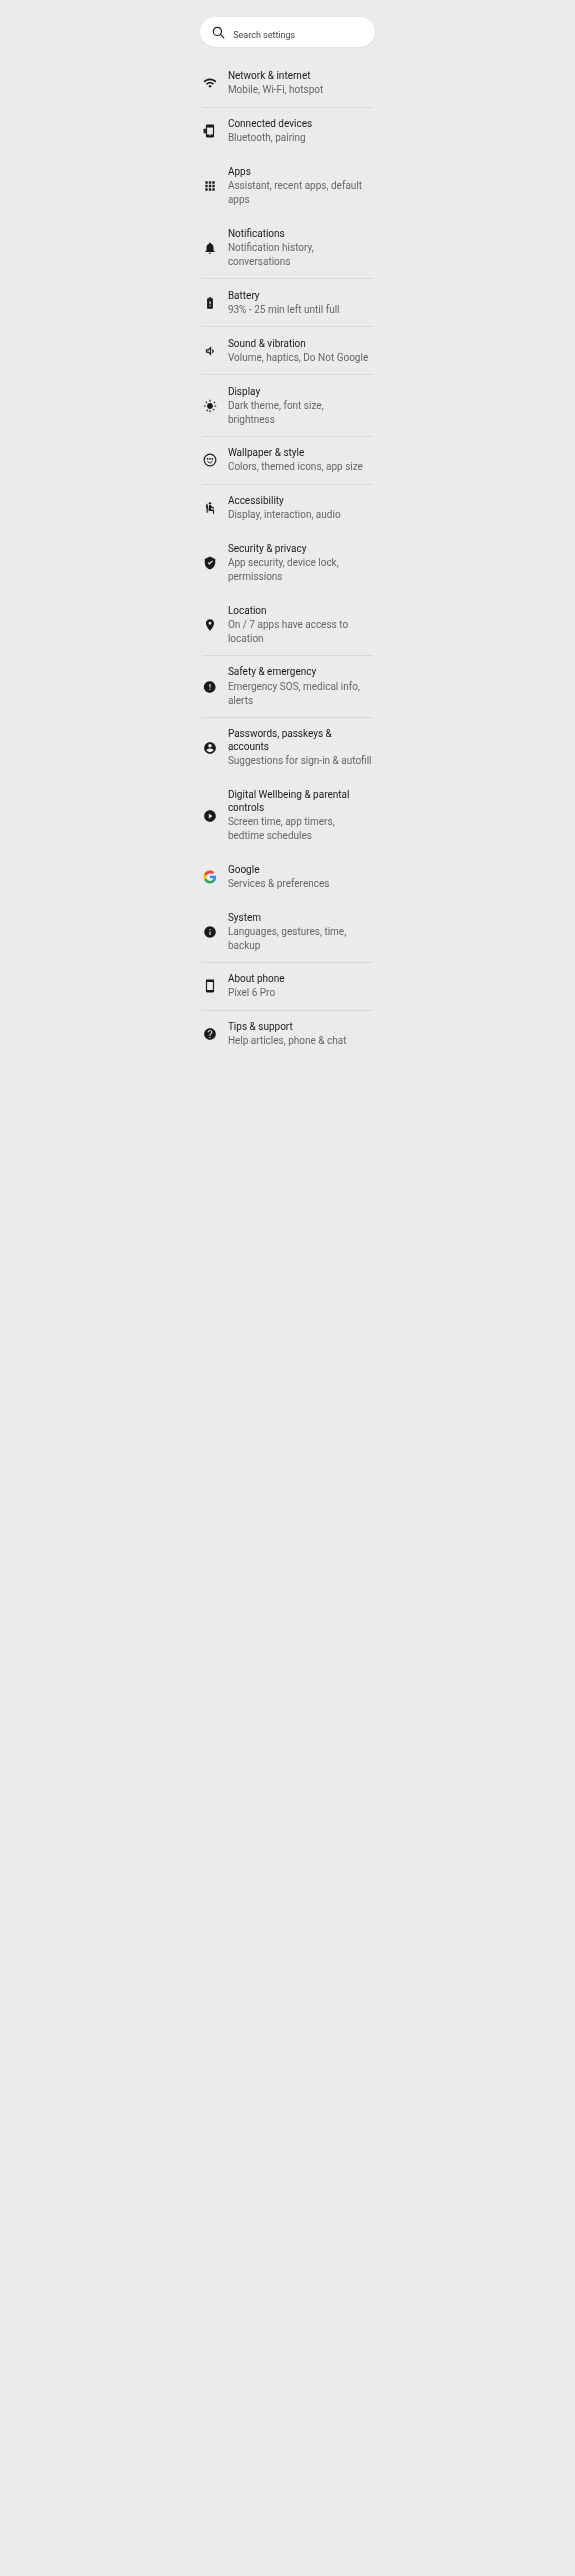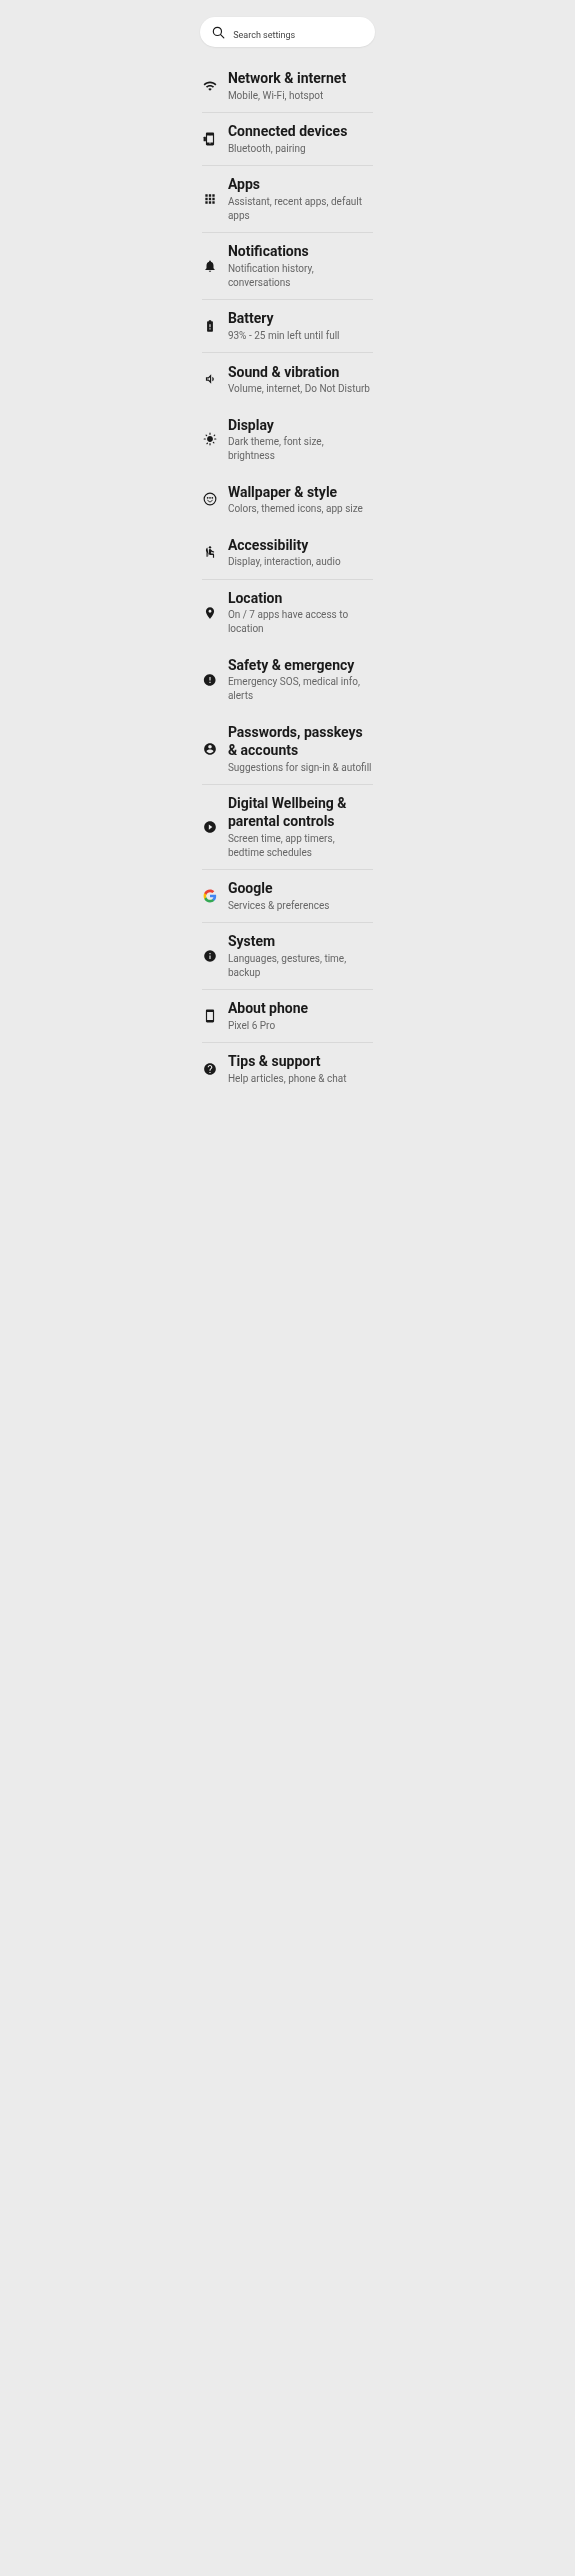--- a/index.html
+++ b/index.html
@@ -72,22 +72,22 @@
     }
 
     .item-text {
       display: flex;
       flex-direction: column;
       gap: 1.1px;
       flex: 1;
     }
 
     .item-title {
-      font-size: 14px;
-      font-weight: 700;
+      font-size: 10px;
+      font-weight: 400;
       color: #1a1a1a;
       line-height: 1.3;
     }
 
     .item-subtitle {
       font-size: 10px;
       color: #666;
       line-height: 1.4;
     }
 
@@ -191,21 +191,21 @@
     <div class="divider"></div>
 
     <div class="settings-item">
       <span class="item-icon">
         <svg viewBox="0 0 24 24" fill="currentColor">
           <path d="M18.5 12c0-1.77-1.02-3.29-2.5-4.03v8.05c1.48-.73 2.5-2.25 2.5-4.02zM5 9v6h4l5 5V4L9 9H5zm7-.17v6.34L9.83 13H7v-2h2.83L12 8.83z"></path>
         </svg>
       </span>
       <div class="item-text">
         <span class="item-title">Sound &amp; vibration</span>
-        <span class="item-subtitle">Volume, internet, Do Not Disturb</span>
+        <span class="item-subtitle">Volume, haptics, Do Not Google</span>
       </div>
     </div>
 
     <div class="divider"></div>
 
     <div class="settings-item">
       <span class="item-icon">
         <svg viewBox="0 0 24 24" fill="currentColor">
           <path d="M12 7c-2.76 0-5 2.24-5 5s2.24 5 5 5 5-2.24 5-5-2.24-5-5-5zM2 13h2c.55 0 1-.45 1-1s-.45-1-1-1H2c-.55 0-1 .45-1 1s.45 1 1 1zm18 0h2c.55 0 1-.45 1-1s-.45-1-1-1h-2c-.55 0-1 .45-1 1s.45 1 1 1zM11 2v2c0 .55.45 1 1 1s1-.45 1-1V2c0-.55-.45-1-1-1s-1 .45-1 1zm0 18v2c0 .55.45 1 1 1s1-.45 1-1v-2c0-.55-.45-1-1-1s-1 .45-1 1zM5.99 4.58c-.39-.39-1.03-.39-1.41 0-.39.39-.39 1.03 0 1.41l1.06 1.06c.39.39 1.03.39 1.41 0s.39-1.03 0-1.41L5.99 4.58zm12.37 12.37c-.39-.39-1.03-.39-1.41 0-.39.39-.39 1.03 0 1.41l1.06 1.06c.39.39 1.03.39 1.41 0 .39-.39.39-1.03 0-1.41l-1.06-1.06zm1.06-12.37l-1.06 1.06c-.39.39-.39 1.03 0 1.41s1.03.39 1.41 0l1.06-1.06c.39-.39.39-1.03 0-1.41s-1.03-.39-1.41 0zM7.05 18.36l-1.06 1.06c-.39.39-.39 1.03 0 1.41s1.03.39 1.41 0l1.06-1.06c.39-.39.39-1.03 0-1.41s-1.03-.39-1.41 0z"></path>
         </svg>
@@ -244,20 +244,31 @@
         </svg>
       </span>
       <div class="item-text">
         <span class="item-title">Accessibility</span>
         <span class="item-subtitle">Display, interaction, audio</span>
       </div>
     </div>
 
     <div class="divider"></div>
 
+    <div class="settings-item">
+      <span class="item-icon">
+        <svg viewBox="0 0 24 24" fill="currentColor">
+          <path d="M12 1L3 5v6c0 5.55 3.84 10.74 9 12 5.16-1.26 9-6.45 9-12V5l-9-4zm-1 14l-3-3 1.41-1.41L11 12.17l4.59-4.58L17 9l-6 6z"></path>
+        </svg>
+      </span>
+      <div class="item-text">
+        <span class="item-title">Security &amp; privacy</span>
+        <span class="item-subtitle">App security, device lock, permissions</span>
+      </div>
+    </div>
 
     <div class="divider"></div>
 
     <div class="settings-item">
       <span class="item-icon">
         <svg viewBox="0 0 24 24" fill="currentColor">
           <path d="M12 2C8.13 2 5 5.13 5 9c0 5.25 7 13 7 13s7-7.75 7-13c0-3.87-3.13-7-7-7zm0 9.5c-1.38 0-2.5-1.12-2.5-2.5s1.12-2.5 2.5-2.5 2.5 1.12 2.5 2.5-1.12 2.5-2.5 2.5z"></path>
         </svg>
       </span>
       <div class="item-text">

